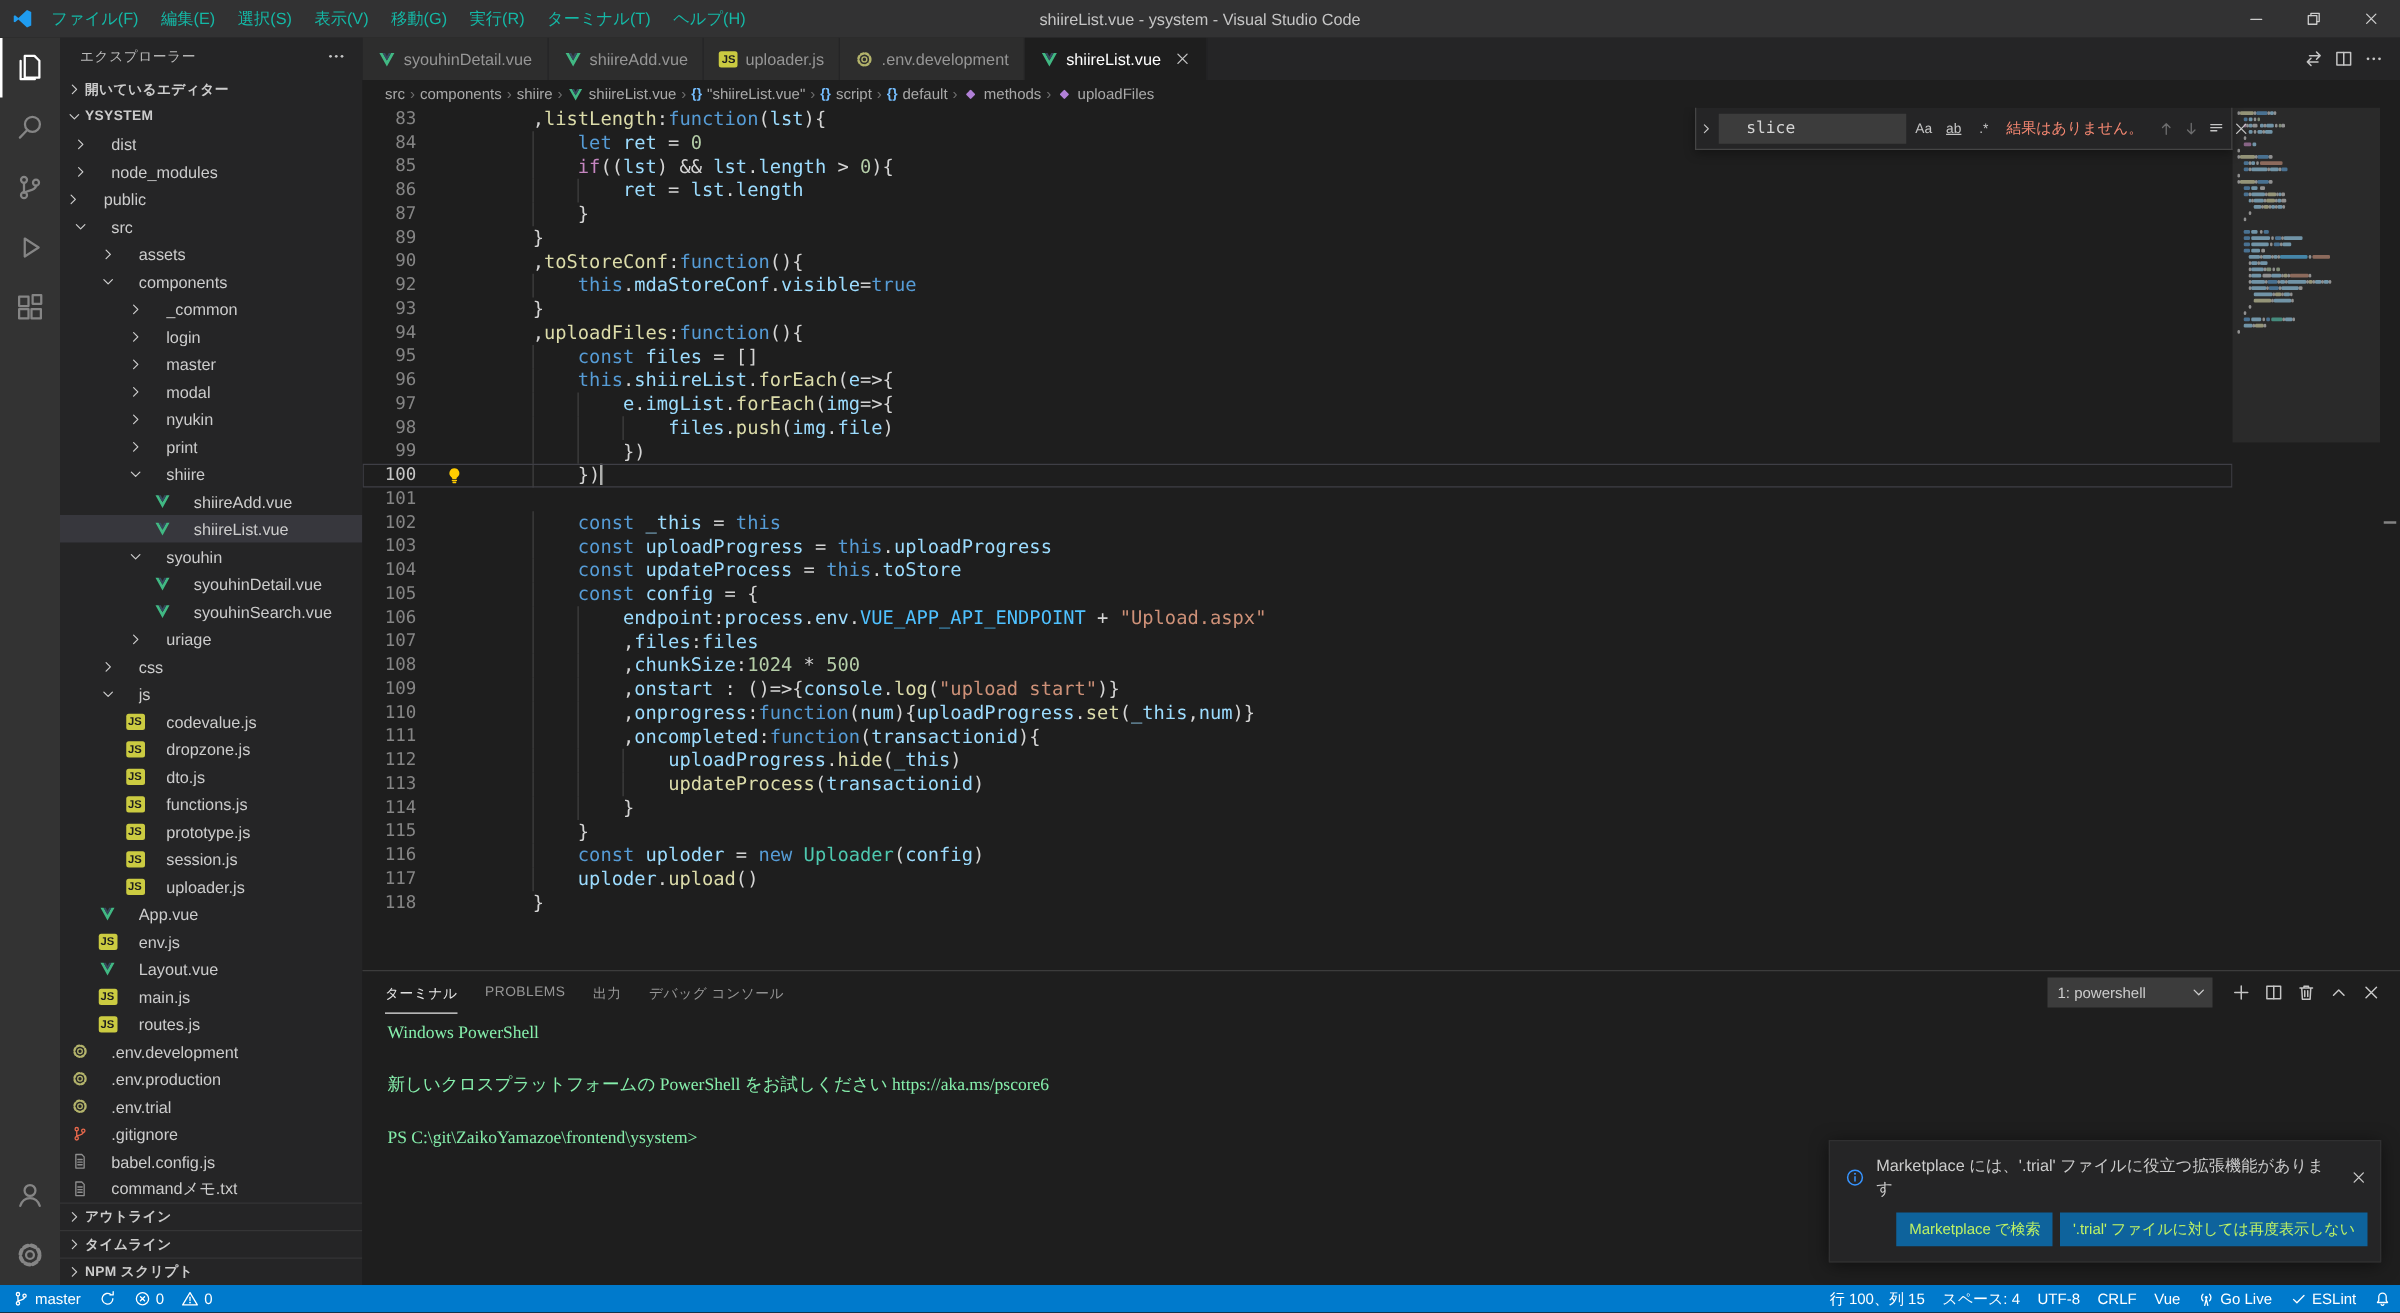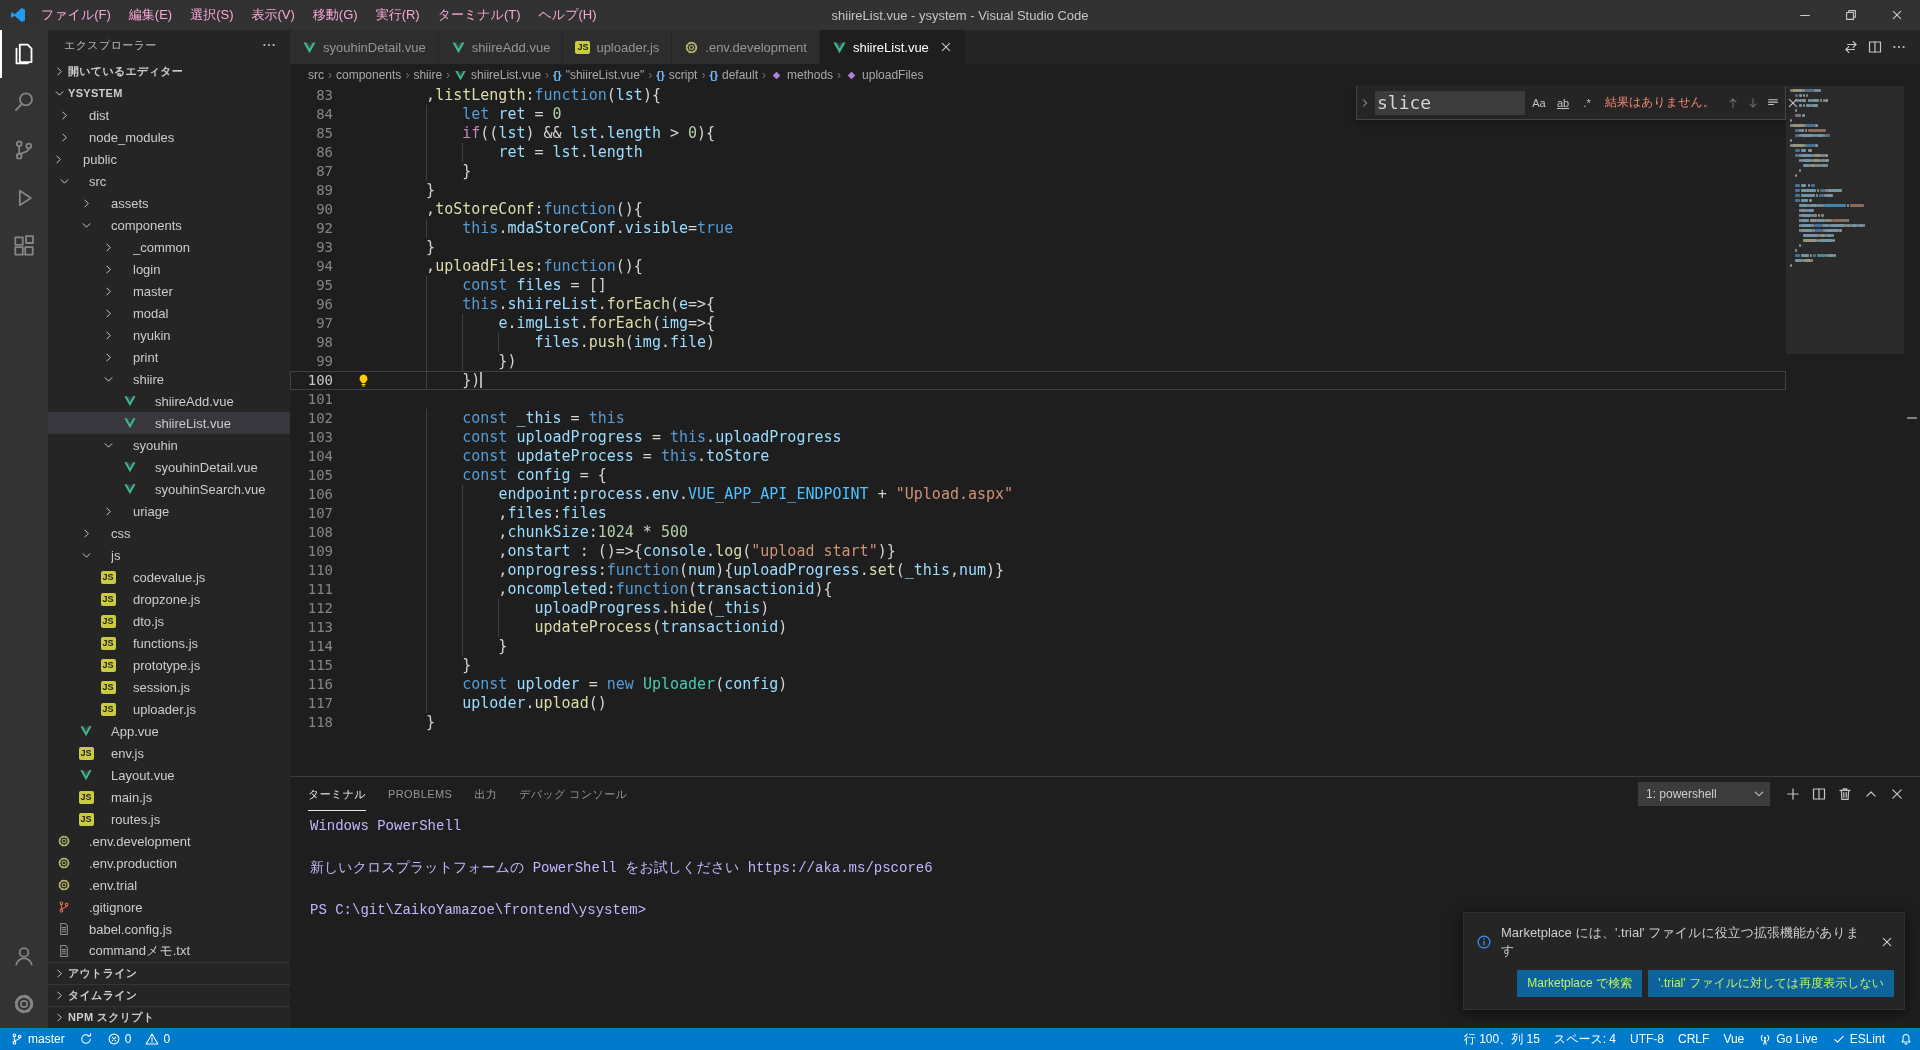--- a/index.html
+++ b/index.html
@@ -7,21 +7,21 @@
   body { font-family:"Liberation Sans", sans-serif; color:#cccccc; font-size:13px; }
   .vscode { width:1920px; height:1050px; display:flex; flex-direction:column; position:relative; background:#1e1e1e; }
   svg { display:block; }
   .ic svg, .icon-btn svg { width:16px; height:16px; }
   .icon-btn { width:22px; height:22px; display:flex; align-items:center; justify-content:center; color:#c5c5c5; border-radius:4px; cursor:pointer; flex:0 0 auto; }
 
   
   .titlebar { flex:0 0 30px; background:#323233; display:flex; align-items:center; position:relative; z-index:20; }
   .vscode-logo { margin:0 6px 0 10px; display:flex; }
   .menus { display:flex; height:100%; }
-  .menu-item { padding:0 9px; line-height:30px; font-size:13px; color:#f9a8d4; cursor:default; }
+  .menu-item { padding:0 9px; line-height:30px; font-size:13px; color:#14b8a6; cursor:default; }
   .tb-title { position:absolute; left:50%; transform:translateX(-50%); font-size:13px; color:#c5c5c5; white-space:nowrap; }
   .window-controls { margin-left:auto; display:flex; height:100%; }
   .wc { width:46px; height:100%; display:flex; align-items:center; justify-content:center; color:#cccccc; }
   .wc svg { width:14px; height:14px; }
 
   
   .main { flex:1; display:flex; min-height:0; }
 
   .activitybar { flex:0 0 48px; background:#333333; display:flex; flex-direction:column; align-items:stretch; }
   .ab-item { height:48px; display:flex; align-items:center; justify-content:center; color:#858585; cursor:pointer; }
@@ -78,21 +78,21 @@
   .cursor { display:inline-block; width:2px; height:17px; background:#aeafad; vertical-align:middle; margin-bottom:2px; }
   .tok-pun { color:var(--tok-pun,#d4d4d4); } .tok-kw { color:var(--tok-kw,#569cd6); }
   .tok-ctrl { color:var(--tok-ctrl,#c586c0); } .tok-var { color:var(--tok-var,#9cdcfe); }
   .tok-fn { color:var(--tok-fn,#dcdcaa); } .tok-str { color:var(--tok-str,#ce9178); }
   .tok-num { color:var(--tok-num,#b5cea8); } .tok-cls { color:var(--tok-cls,#4ec9b0); }
   .tok-cnst { color:var(--tok-cnst,#4fc1ff); }
 
   .find-widget { position:absolute; top:0; right:134px; width:430px; height:34px; background:#252526; border:1px solid #454545; border-top:none; box-shadow:0 2px 8px rgba(0,0,0,.36); display:flex; align-items:center; gap:4px; padding:0 6px 0 2px; z-index:6; }
   .fw-grip { width:14px; display:flex; justify-content:center; color:#c5c5c5; }
   .fw-grip svg { width:12px; height:12px; }
-  .fw-input { flex:0 0 150px; height:24px; background:#3c3c3c; color:#d4d4d4; display:flex; align-items:center; padding:0 2px; font-family:"DejaVu Sans Mono",monospace; font-size:18px; }
+  .fw-input { flex:0 0 150px; height:24px; background:#3c3c3c; color:#d4d4d4; display:flex; align-items:center; padding:0 22px; font-family:"DejaVu Sans Mono",monospace; font-size:13px; }
   .fw-toggle { min-width:20px; height:20px; display:flex; align-items:center; justify-content:center; color:#c5c5c5; font-size:11px; border-radius:3px; cursor:pointer; padding:0 2px; }
   .fw-toggle.ww { text-decoration:underline; }
   .fw-results { color:#f48771; font-size:12px; margin:0 4px; white-space:nowrap; flex:1; }
   .fw-actions { display:flex; align-items:center; }
   .fw-actions .icon-btn { width:20px; height:20px; }
   .fw-actions .icon-btn svg { width:14px; height:14px; }
   .fw-actions .dim { opacity:.45; }
 
   .minimap { position:absolute; top:0; right:16px; width:118px; bottom:0; padding-top:2px; cursor:pointer; }
   .mm-line { display:flex; height:5px; align-items:center; }
@@ -104,21 +104,21 @@
 
   
   .panel { flex:0 0 252px; border-top:1px solid #3c3c3c; display:flex; flex-direction:column; background:#1e1e1e; min-width:0; }
   .panel-header { flex:0 0 34px; display:flex; align-items:center; justify-content:space-between; padding:0 12px 0 18px; }
   .panel-tabs { display:flex; gap:22px; font-size:11px; letter-spacing:.4px; }
   .panel-tab { height:34px; display:flex; align-items:center; color:#969696; cursor:pointer; }
   .panel-tab.active { color:#e7e7e7; box-shadow:inset 0 -1px 0 #e7e7e7; }
   .panel-actions { display:flex; align-items:center; gap:4px; }
   .shell-select { height:24px; min-width:132px; background:#3c3c3c; color:#cccccc; font-size:12px; display:flex; align-items:center; justify-content:space-between; gap:10px; padding:0 4px 0 8px; margin-right:8px; cursor:pointer; }
   .shell-select svg { width:14px; height:14px; }
-  .terminal { flex:1; padding:5px 0 0 20px; font-family:Liberation Mono, monospace; font-size:14px; line-height:21px; color:#c4b5fd; overflow:hidden; }
+  .terminal { flex:1; padding:5px 0 0 20px; font-family:Liberation Serif, serif; font-size:14px; line-height:21px; color:#86efac; overflow:hidden; }
   .term-line { min-height:21px; white-space:pre-wrap; }
 
   
   .statusbar { flex:0 0 22px; background:var(--accent,#007acc); display:flex; justify-content:space-between; align-items:center; color:#ffffff; font-size:12px; z-index:25; }
   .sb-group { display:flex; height:100%; align-items:center; }
   .sb-item { display:flex; align-items:center; gap:4px; padding:0 7px; height:100%; cursor:pointer; white-space:nowrap; }
   .sb-group.left .sb-item:first-child { padding-left:10px; }
   .sb-item svg { width:14px; height:14px; }
 
   

